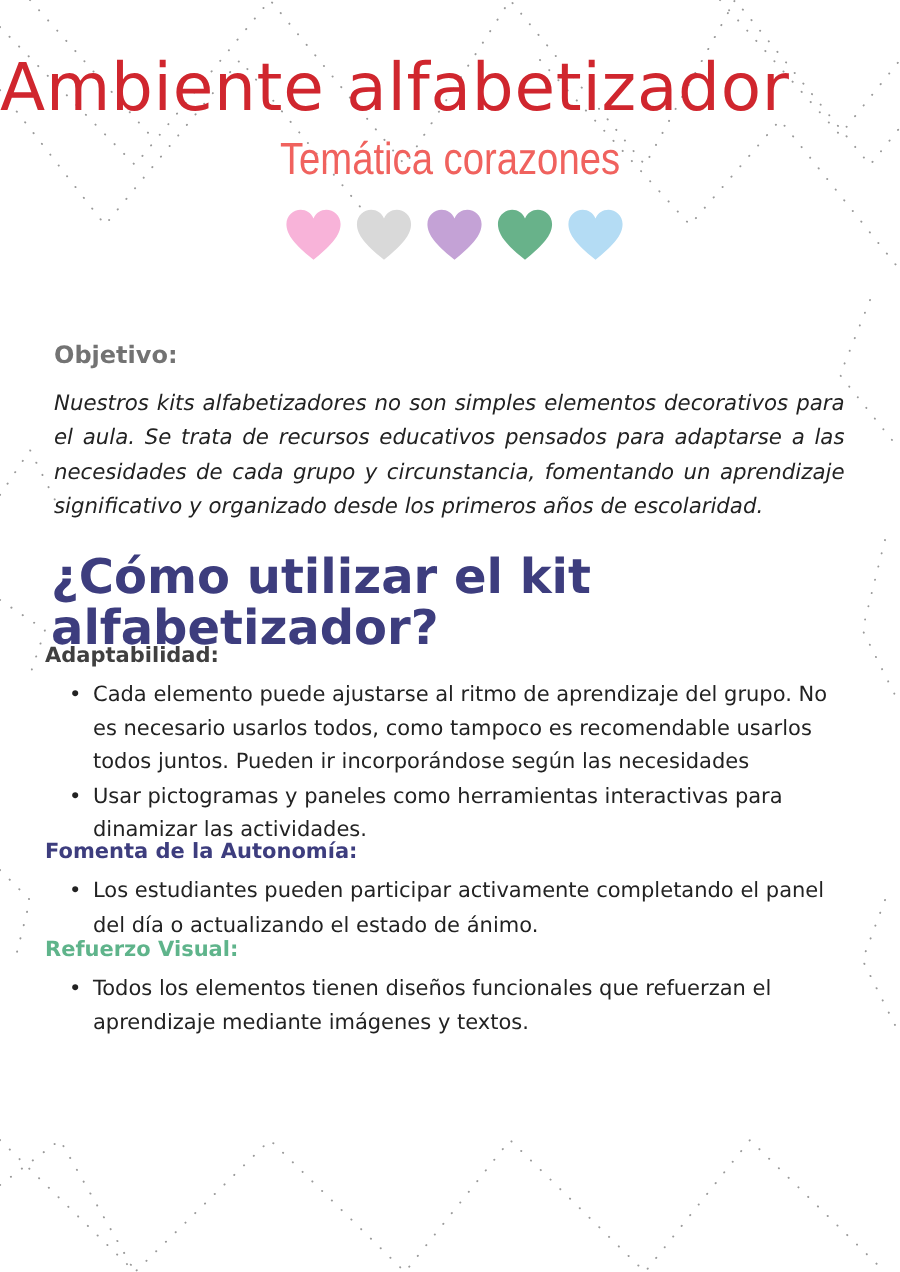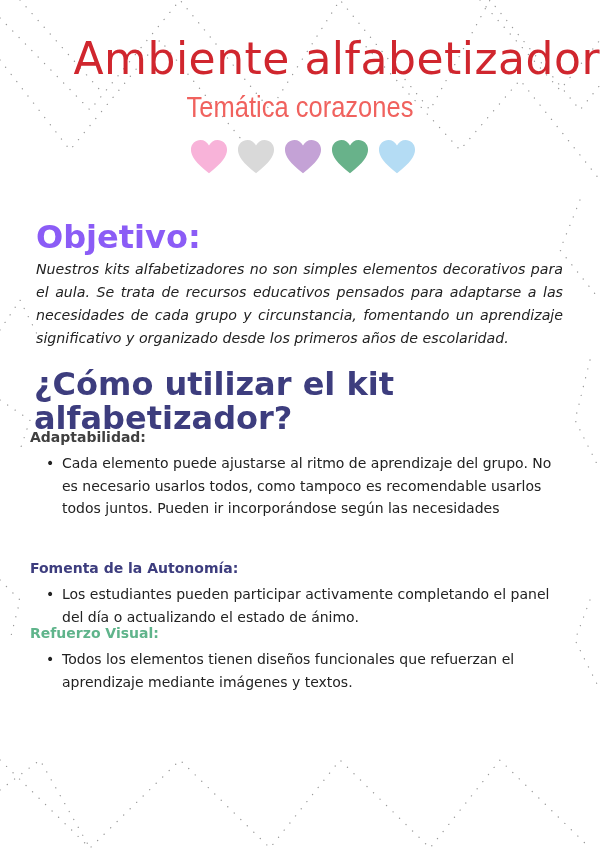--- a/index.html
+++ b/index.html
@@ -1,23 +1,23 @@
 <!DOCTYPE html>
 <html><head>
 <meta charset="utf-8">
 <style>
   html, body { margin:0; padding:0; }
   body { width:600px; height:848px; position:relative; background:#ffffff; overflow:hidden; font-family:"DejaVu Sans", sans-serif; }
   .bg { position:absolute; left:0; top:0; width:600px; height:848px; z-index:0; }
   .content { position:absolute; left:0; top:0; width:600px; height:848px; z-index:1; }
-  .title { position:absolute; left:0; width:600px; top:34px; text-align:right; color:#d0262e; font-family:"DejaVu Sans", sans-serif; font-size:44px; letter-spacing:0.5px; line-height:50px; }
+  .title { position:absolute; left:0; width:600px; top:34px; text-align:left; color:#d0262e; font-family:"DejaVu Sans", sans-serif; font-size:44px; letter-spacing:0.5px; line-height:50px; }
   .subtitle { position:absolute; left:0; width:600px; top:89px; text-align:center; color:#f0625e; font-family:"Liberation Sans", sans-serif; font-size:30px; line-height:36px; font-weight:normal; transform:scaleX(0.85); }
   .hearts { position:absolute; top:139px; left:190px; width:230px; height:40px; display:flex; gap:9px; }
   .heart { width:38px; height:36px; }
-  .obj-title { position:absolute; left:36px; top:222px; color:#8b5cf6; font-weight:bold; font-size:32px; line-height:30px; }
+  .obj-title { position:absolute; left:36px; top:222px; color:#737373; font-weight:bold; font-size:16px; line-height:30px; }
   .obj-text { position:absolute; left:36px; top:258px; width:527px; color:#222; font-size:14.2px; line-height:23px; text-align:justify;font-style:italic; }
   .how-title { position:absolute; left:34px; top:367px; color:#3d3d7e; font-weight:bold; font-size:32px; line-height:34px; }
   .section { position:absolute; left:30px; width:545px; }
   .sec-head { font-weight:bold; font-size:14px; line-height:22px; }
   ul { margin:4px; padding:0 0 0 28px; list-style:none; }
   li { position:relative; font-size:14px; line-height:22.5px; color:#222; }
   li::before { content:"•"; position:absolute; left:-16px; top:0; }
 </style>
 </head>
 <body>
@@ -66,20 +66,21 @@
 
   <div class="obj-title">Objetivo:</div>
   <div class="obj-text">Nuestros kits alfabetizadores no son simples elementos decorativos para el aula. Se trata de recursos educativos pensados para adaptarse a las necesidades de cada grupo y circunstancia, fomentando un aprendizaje significativo y organizado desde los primeros años de escolaridad.</div>
 
   <div class="how-title">¿Cómo utilizar el kit alfabetizador?</div>
 
   <div class="section" style="top:426px;">
     <div class="sec-head" style="color:#404040;">Adaptabilidad:</div>
     <ul>
       <li>Cada elemento puede ajustarse al ritmo de aprendizaje del grupo. No es necesario usarlos todos, como tampoco es recomendable usarlos todos juntos. Pueden ir incorporándose según las necesidades</li>
+      <li>Usar pictogramas y paneles como herramientas interactivas para dinamizar las actividades.</li>
     </ul>
   </div>
 
   <div class="section" style="top:557px;">
     <div class="sec-head" style="color:#3d3d7e;">Fomenta de la Autonomía:</div>
     <ul>
       <li>Los estudiantes pueden participar activamente completando el panel del día o actualizando el estado de ánimo.</li>
     </ul>
   </div>
 

